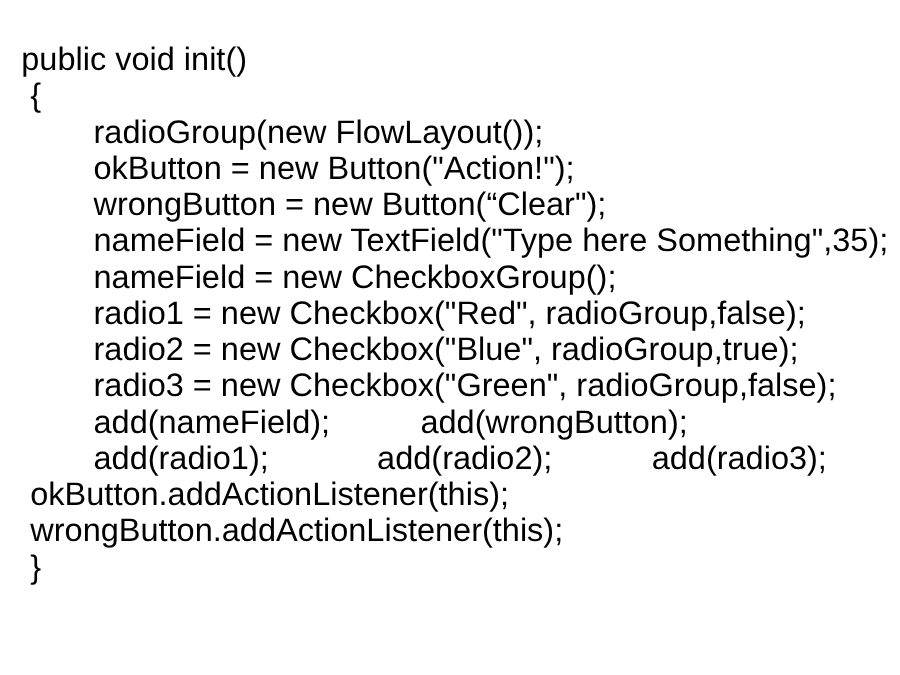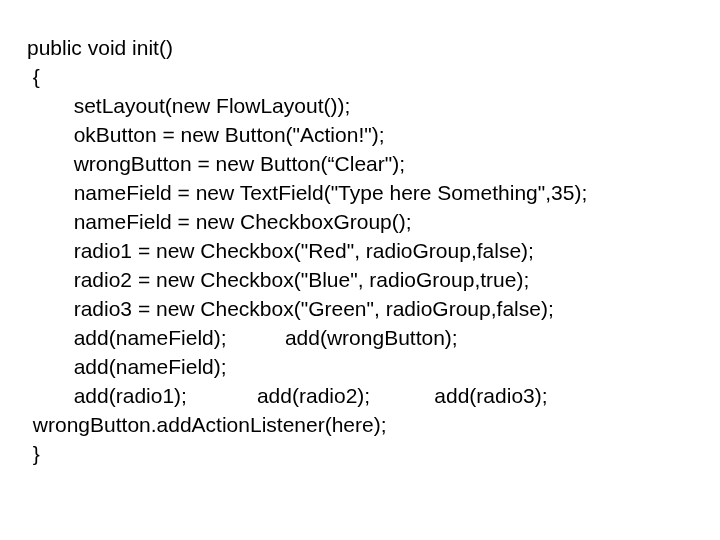--- a/index.html
+++ b/index.html
@@ -17,46 +17,46 @@
     position: absolute;
     top: 0;
     left: 0;
     width: 720px;
     height: 540px;
     background: #ffffff;
   }
   .code-block {
     position: absolute;
     top: 33px;
-    left: 27px;
+    left: 17px;
     color: #000000;
     font-family: "Liberation Sans", sans-serif;
-    font-size: 21px;
+    font-size: 26px;
     line-height: 29px;
     font-weight: 400;
   }
   .code-line {
     white-space: pre;
     height: 29px;
   }
 </style>
 </head>
 <body>
 
 <div class="slide">
   <div class="code-block">
     <div class="code-line">public void init()</div>
     <div class="code-line"> {</div>
-    <div class="code-line">        setLayout(new FlowLayout());</div>
+    <div class="code-line">        radioGroup(new FlowLayout());</div>
     <div class="code-line">        okButton = new Button("Action!");</div>
     <div class="code-line">        wrongButton = new Button(“Clear");</div>
     <div class="code-line">        nameField = new TextField("Type here Something",35);</div>
     <div class="code-line">        nameField = new CheckboxGroup();</div>
     <div class="code-line">        radio1 = new Checkbox("Red", radioGroup,false);</div>
     <div class="code-line">        radio2 = new Checkbox("Blue", radioGroup,true);</div>
     <div class="code-line">        radio3 = new Checkbox("Green", radioGroup,false);</div>
     <div class="code-line">        add(nameField);          add(wrongButton);</div>
-    <div class="code-line">        add(nameField);</div>
     <div class="code-line">        add(radio1);            add(radio2);           add(radio3);</div>
-    <div class="code-line"> wrongButton.addActionListener(here);</div>
+    <div class="code-line"> okButton.addActionListener(this);</div>
+    <div class="code-line"> wrongButton.addActionListener(this);</div>
     <div class="code-line"> }</div>
   </div>
 </div>
 
 </body></html>

